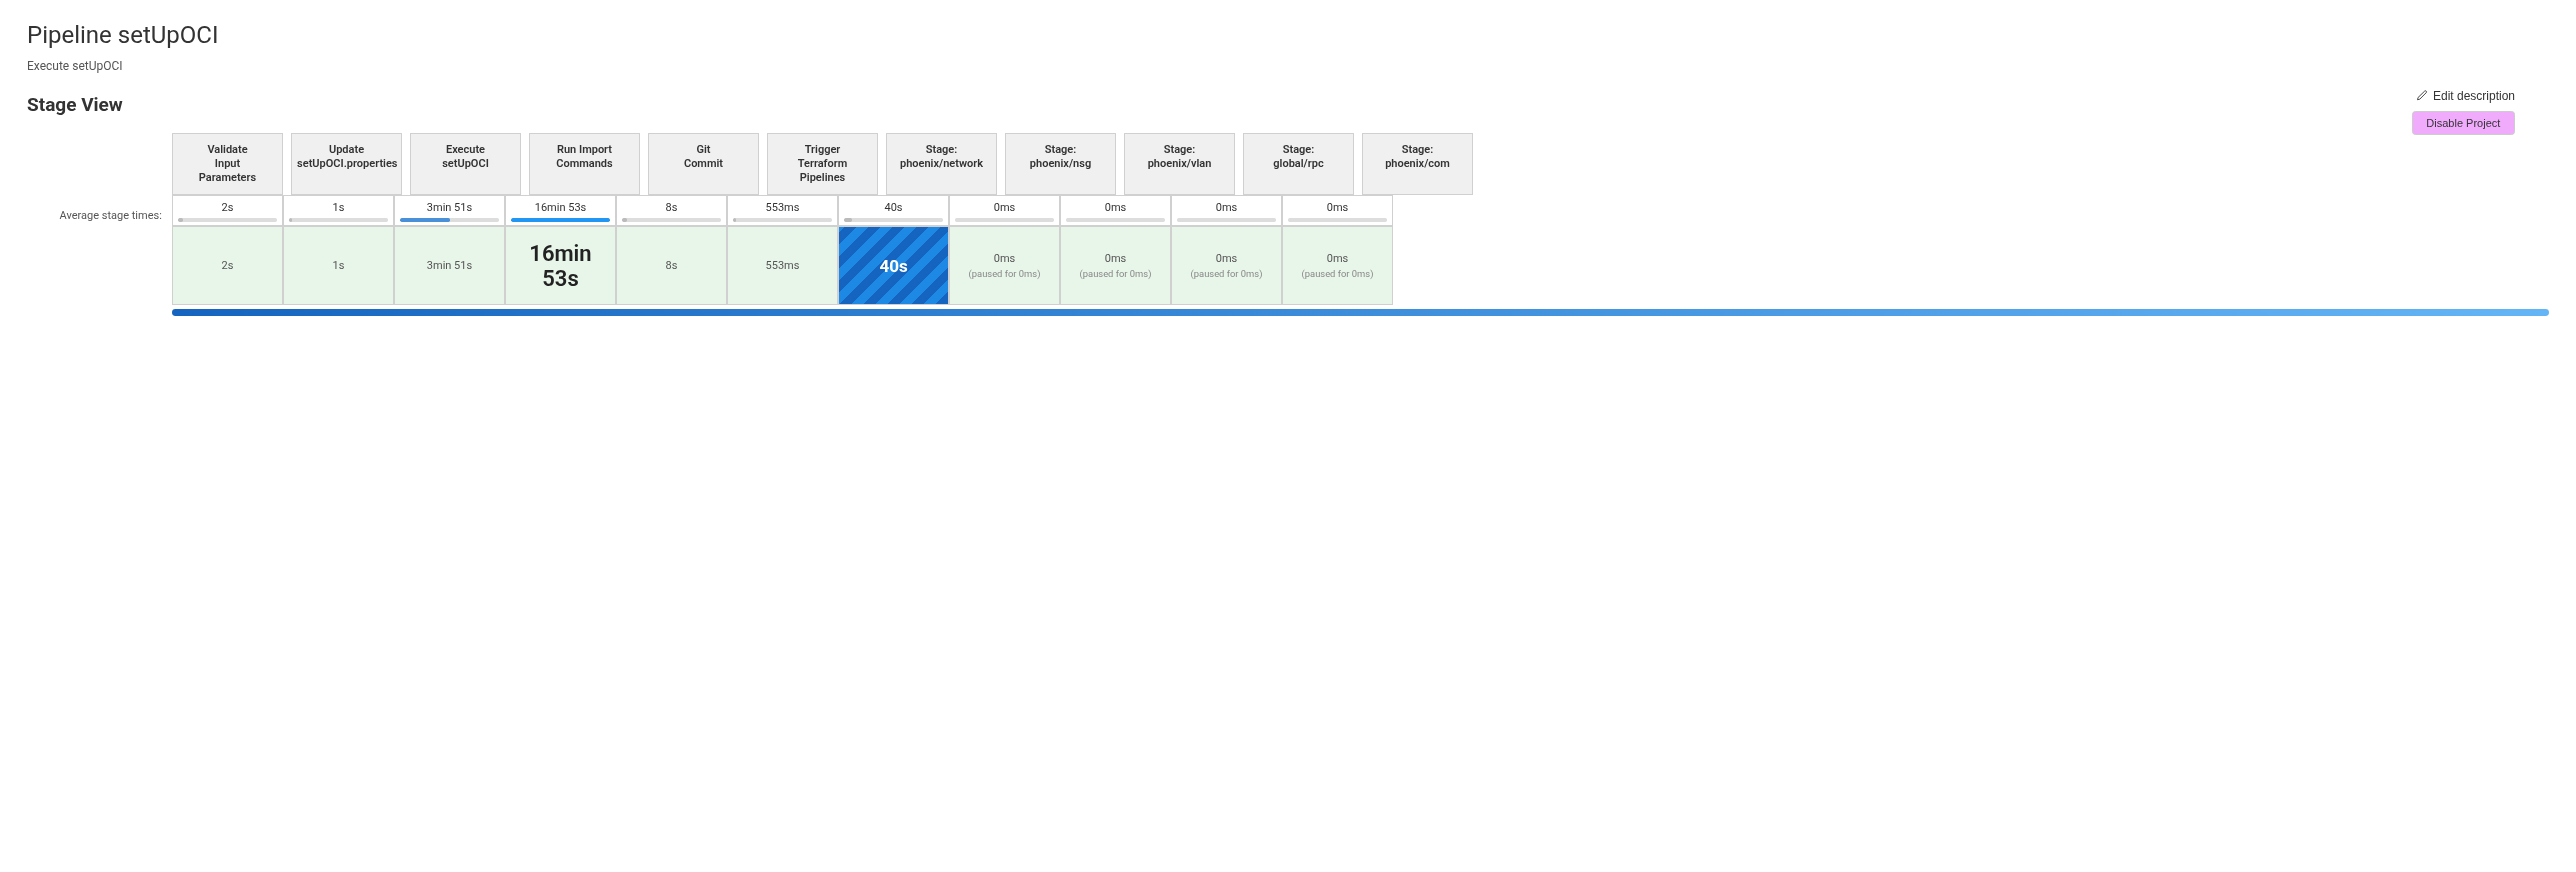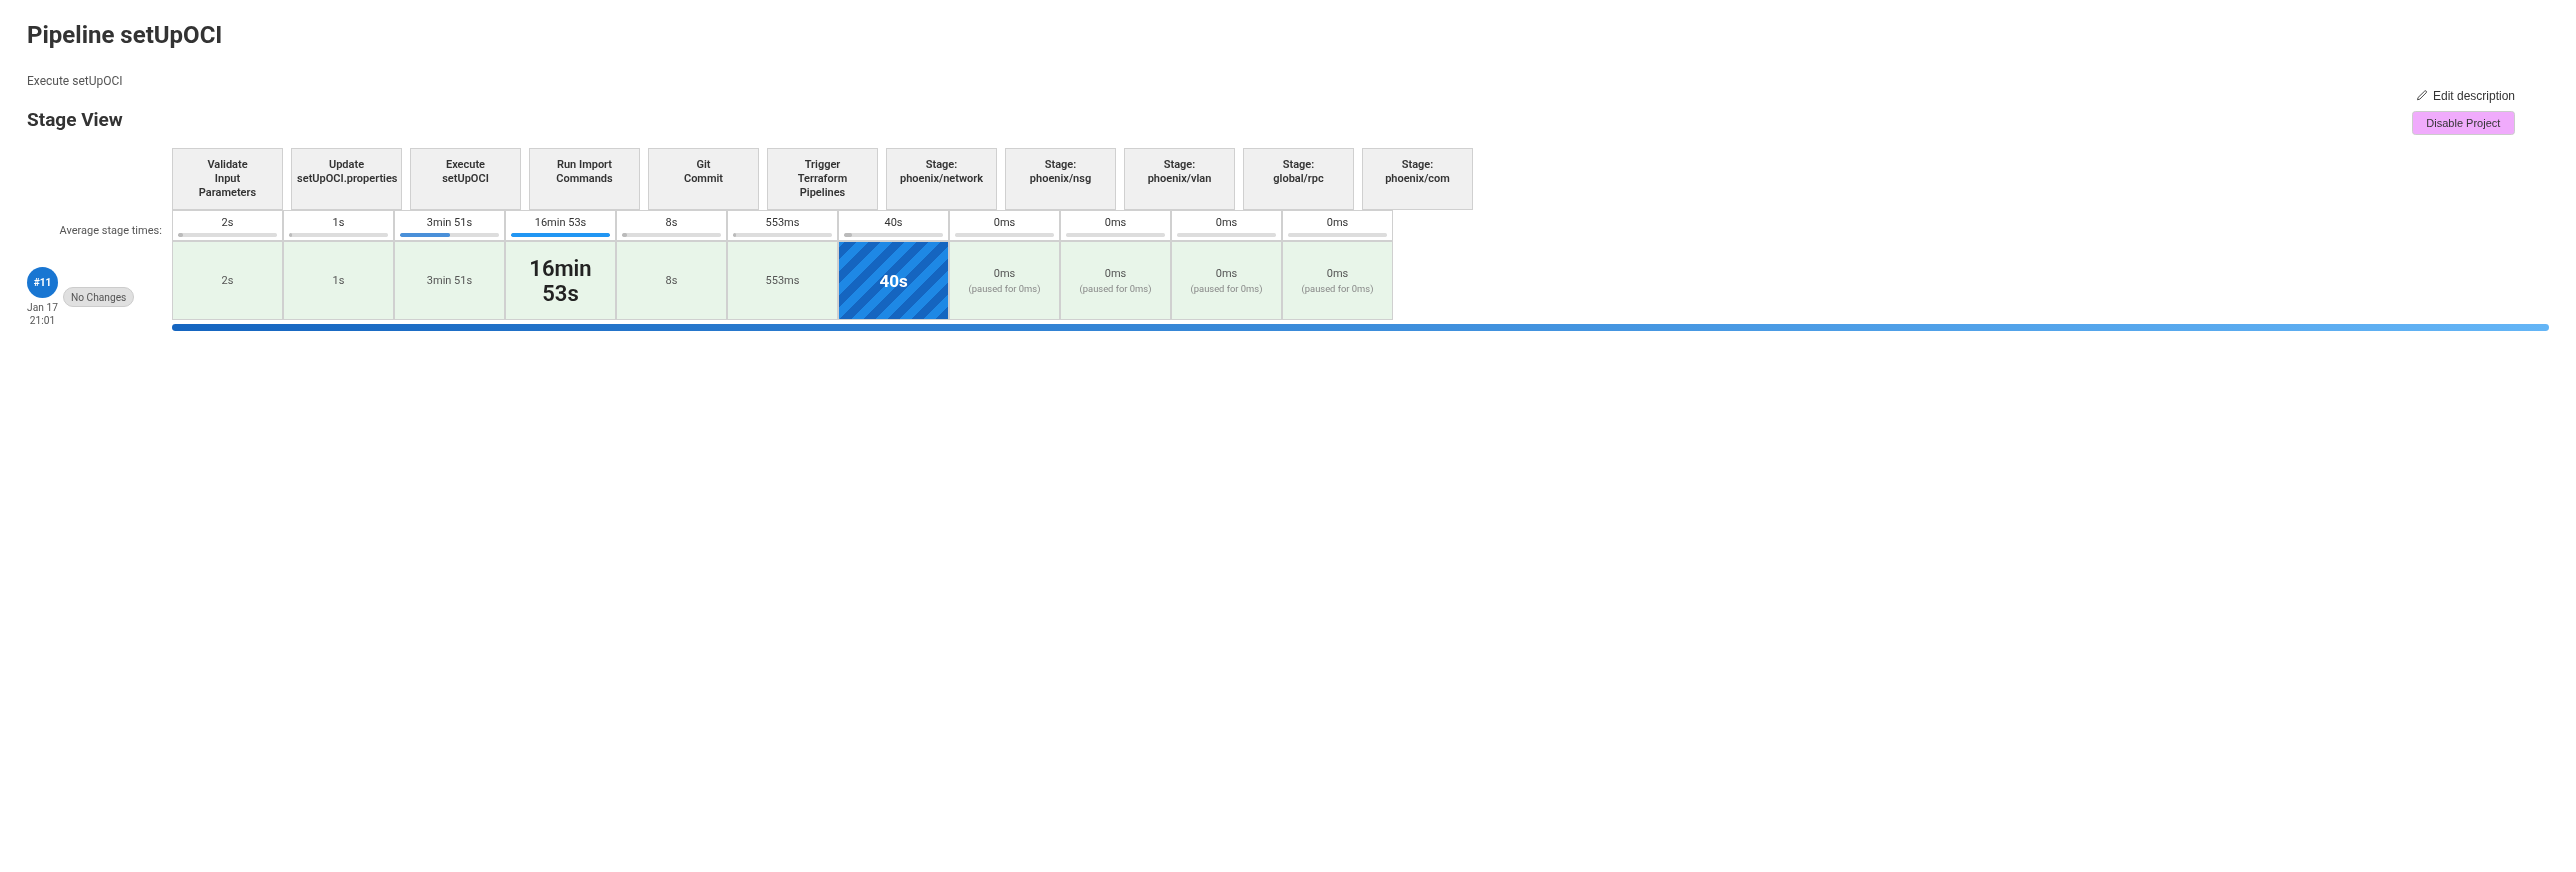--- a/index.html
+++ b/index.html
@@ -11,22 +11,22 @@
       overflow-x: hidden;
     }
 
     .page-container {
       padding: 20.5px 27px;
       max-width: 100%;
     }
 
     .page-title {
       font-size: 24px;
-      font-weight: 700;
-      margin-bottom: 25px;
+      font-weight: 400;
+      margin-bottom: 10px;
     }
 
     .page-subtitle {
       font-size: 12px;
       color: #555;
       margin-bottom: 20.5px;
     }
 
     .header-actions {
       display: flex;
@@ -252,34 +252,20 @@
   <div class="flex-row" style="align-items:flex-start;">
 
     <div class="left-info-col">
 
       <div style="height:60px;"></div>
 
       <div style="display:flex; align-items:center; justify-content:flex-end; padding-right:10.2px; height:44px;">
         <span style="font-size:11px;color:#555;white-space:nowrap;">Average stage times:</span>
       </div>
 
-      <div style="display:flex; align-items:center; gap:5.1px; padding-top:12px; height:77px;">
-        <div style="display:flex;flex-direction:column;align-items:center;gap:1.7px;">
-          <div class="run-badge">
-            <span>#11</span>
-          </div>
-          <span class="run-date">
-            <span>Jan 17</span>
-          </span>
-          <span class="run-date">
-            <span>21:01</span>
-          </span>
-        </div>
-        <div class="no-changes-badge">No Changes</div>
-      </div>
     </div>
 
     <div class="scrollable-stages">
       <div class="stages-inner" id="stages-container">
 
       <div class="headers-row">
             <div class="stage-col-header">Validate<br>Input<br>Parameters</div>
             <div class="stage-col-header">Update<br>setUpOCI.properties</div>
             <div class="stage-col-header">Execute<br>setUpOCI</div>
             <div class="stage-col-header">Run Import<br>Commands</div>

